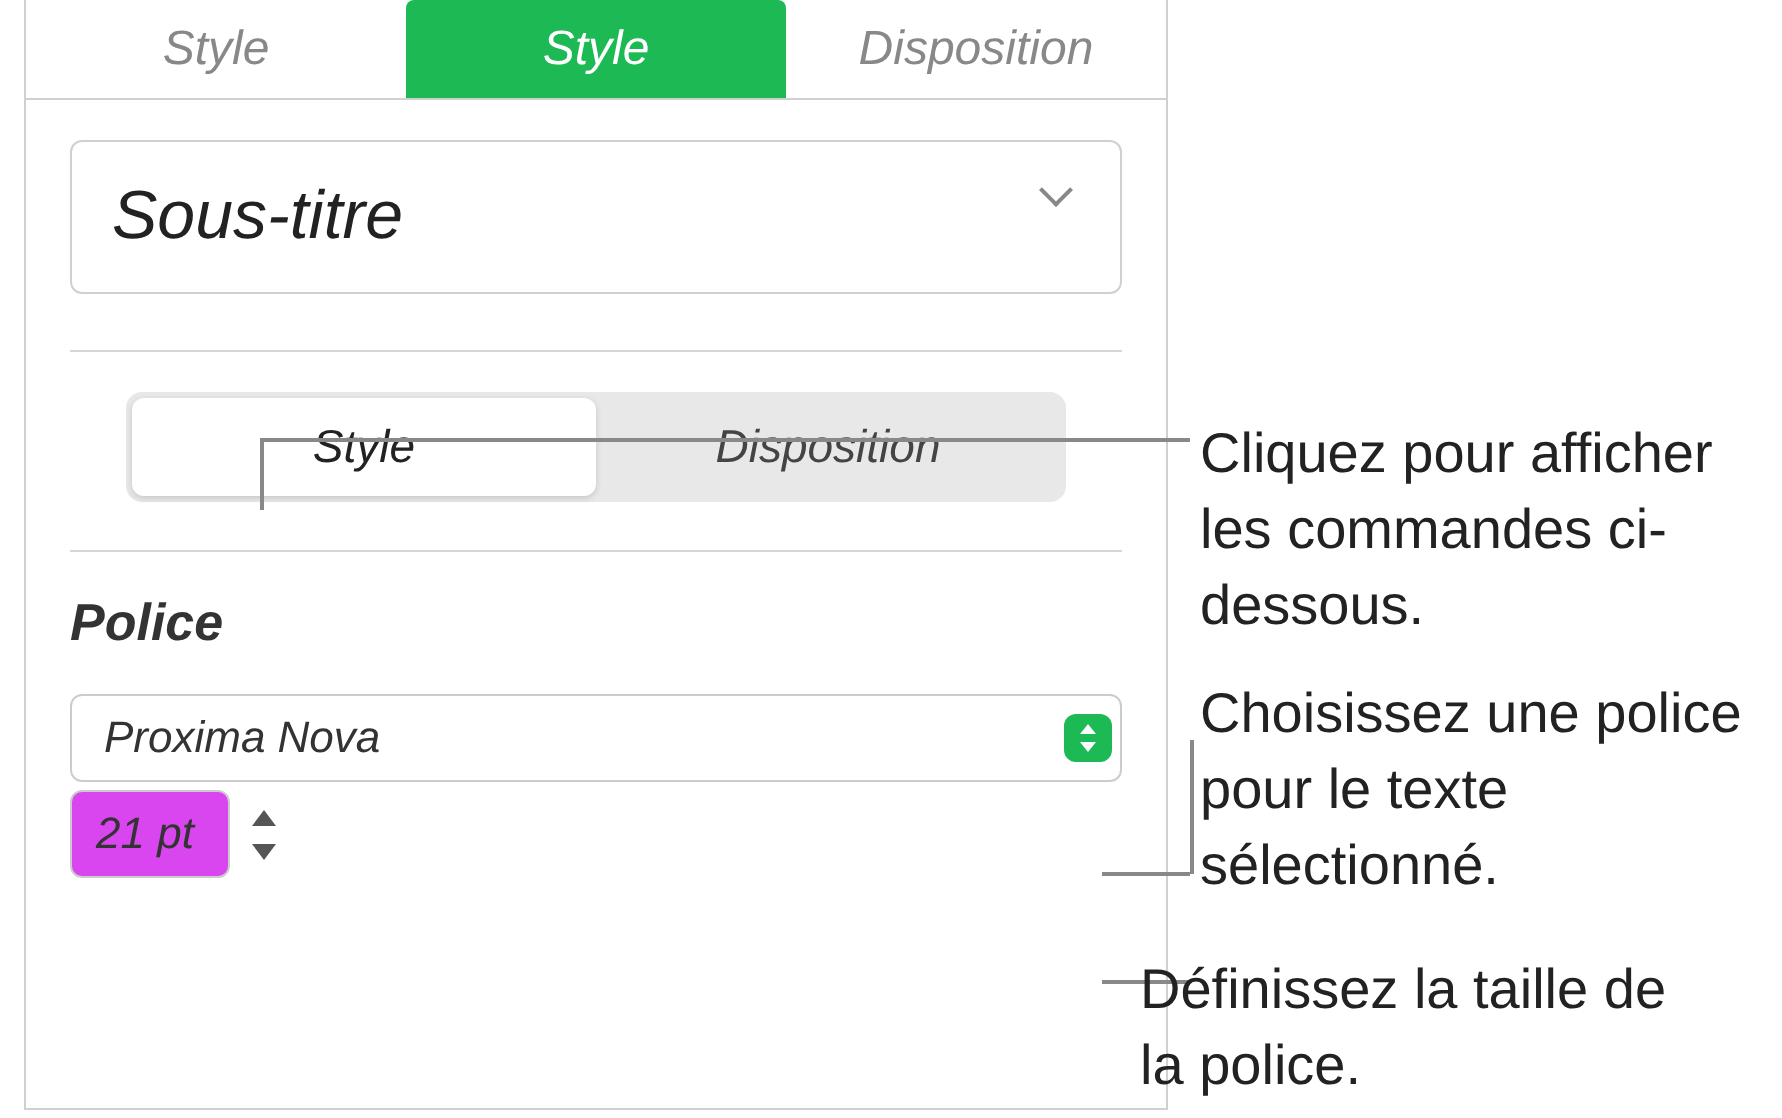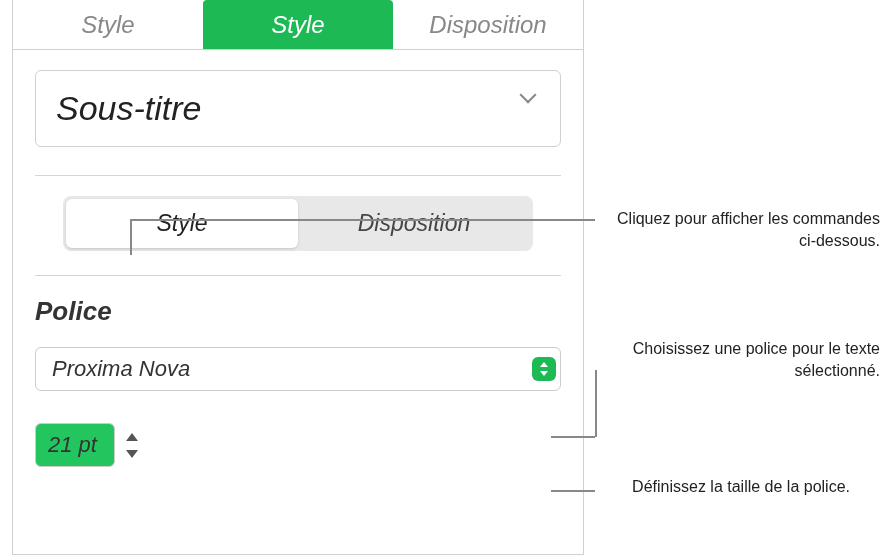--- a/index.html
+++ b/index.html
@@ -110,40 +110,40 @@
       align-items: center;
       justify-content: space-between;
       border: 1px solid #ccc;
       border-radius: 6px;
       padding: 8px 4px 8px 16px;
       font-size: 22px;
       color: #333;
       cursor: pointer;
       background: #fff;
     }
-    .font-dropdown { width: 100%; margin-bottom: 32px; gap: 12px; }
+    .font-dropdown { width: 100%; margin-bottom: 4px; gap: 12px; }
     .row2 {
       display: flex;
       gap: 96px;
     }
     .weight-dropdown { width: 295px; }
     .size-field {
       display: flex;
       align-items: center;
       gap: 6px;
     }
     .size-input {
       border: 1px solid #ccc;
       border-radius: 6px;
       padding: 8px 12px;
       font-size: 22px;
       color: #333;
       width: 80px;
       text-align: left;
-      background: #22c55e;
+      background: #d946ef;
       cursor: text;
     }
     .updown-btn {
       width: 24px; height: 24px; border-radius: 6px;
       background: #1DB954;
       display: flex; align-items: center; justify-content: center;
       cursor: pointer;
     }
     .updown-btn svg { width: 14px; height: 14px; }
     .stepper {
@@ -152,24 +152,23 @@
       gap: 3px;
       margin-left: 2px;
     }
     .stepper-btn {
       width: 18px; height: 14px;
       display: flex; align-items: center; justify-content: center;
       cursor: pointer;
     }
     .annot {
       position: absolute;
-      font-size: 16px;
+      font-size: 28px;
       color: #222;
       line-height: 1.35;
-      text-align: right;
     }
     .annot-1 { left: 600px; top: 208px; width: 280px; }
     .annot-2 { left: 600px; top: 338px; width: 280px; }
     .annot-3 { left: 570px; top: 476px; width: 280px; }
     .leader {
       position: absolute;
       background: #888;
       height: 1.5px;
     }
     .leader-v {

